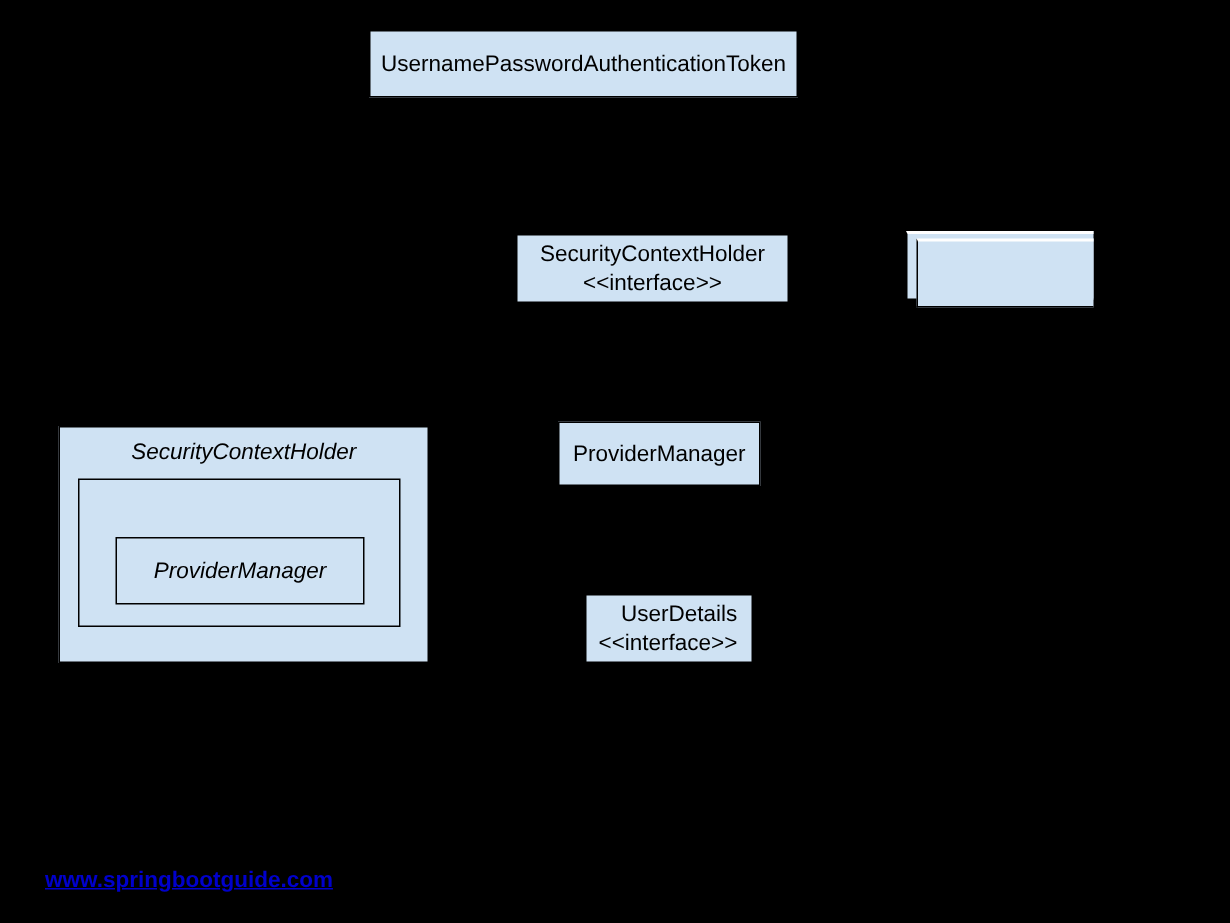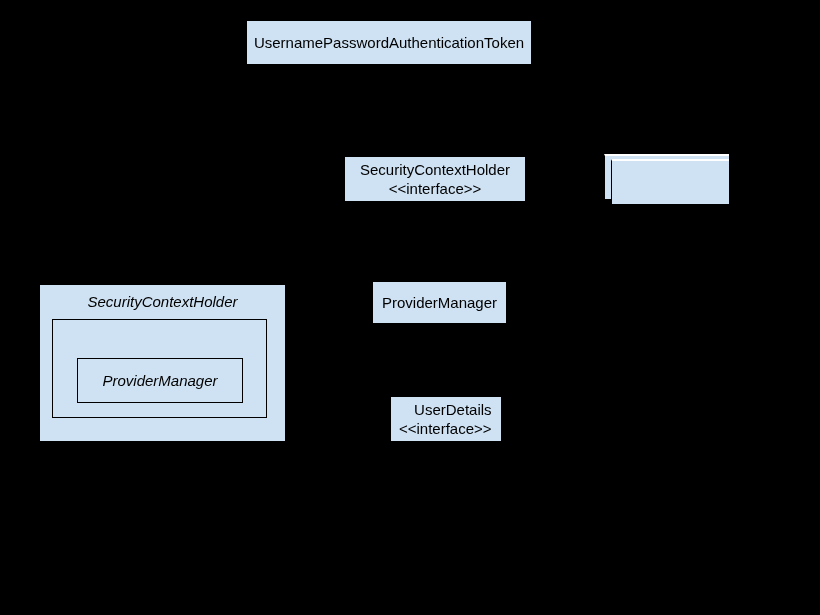--- a/index.html
+++ b/index.html
@@ -102,14 +102,15 @@
   </div>
 
   <div class="box left-text" id="node-userdetails">
     <div class="lines">
       <span>UserDetails</span>
       <span>&lt;&lt;interface&gt;&gt;</span>
     </div>
   </div>
 
 
+  <a id="site-link">www.springbootguide.com</a>
 
 </div>
 
 </body></html>

